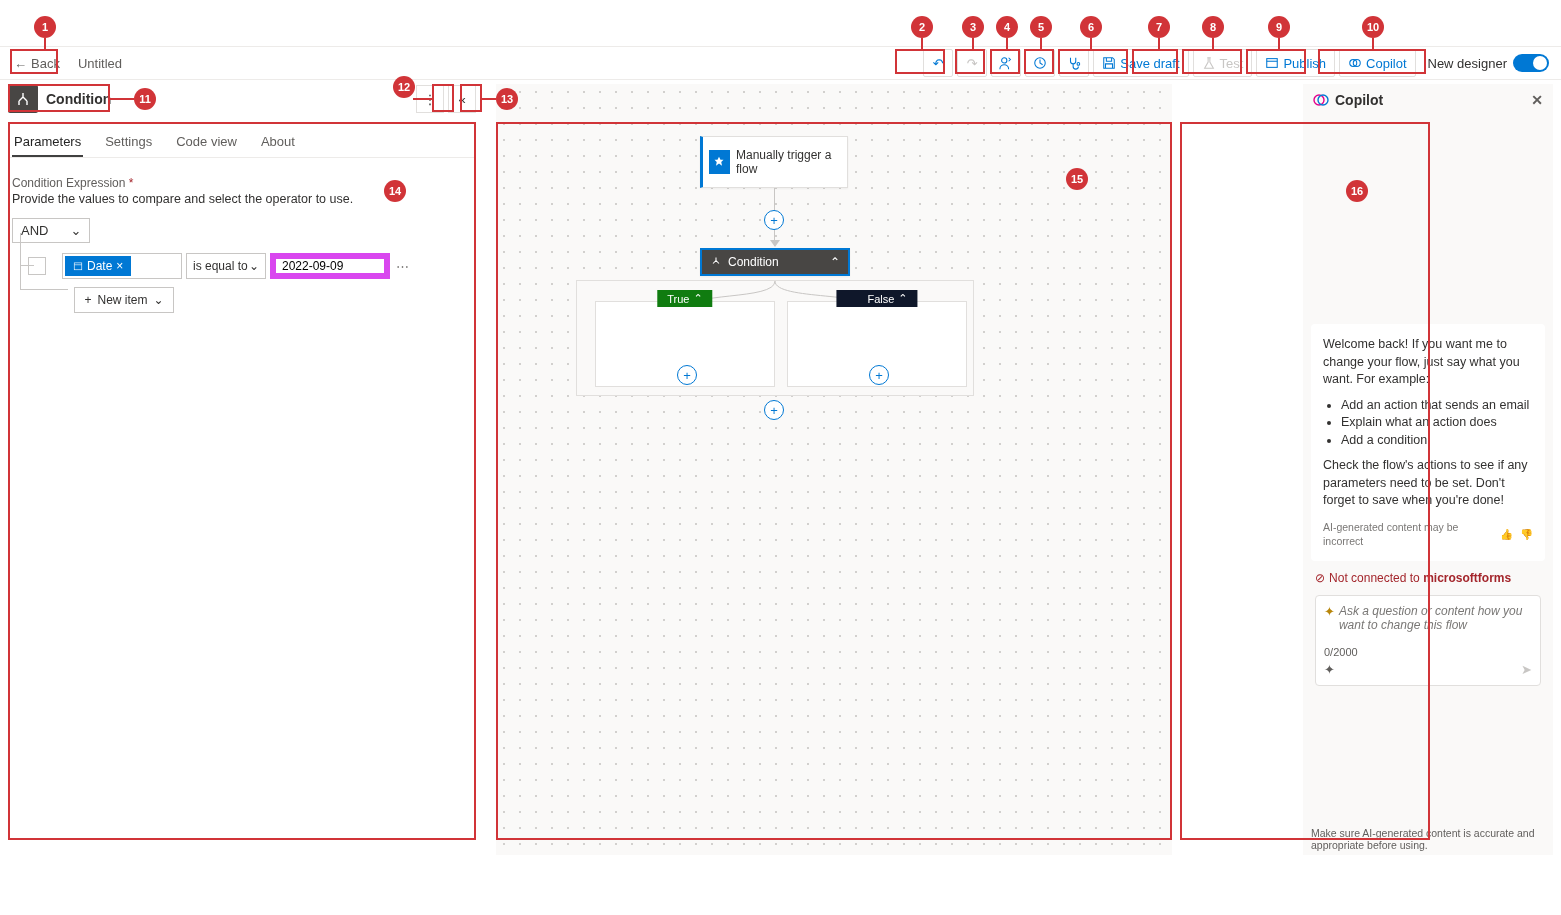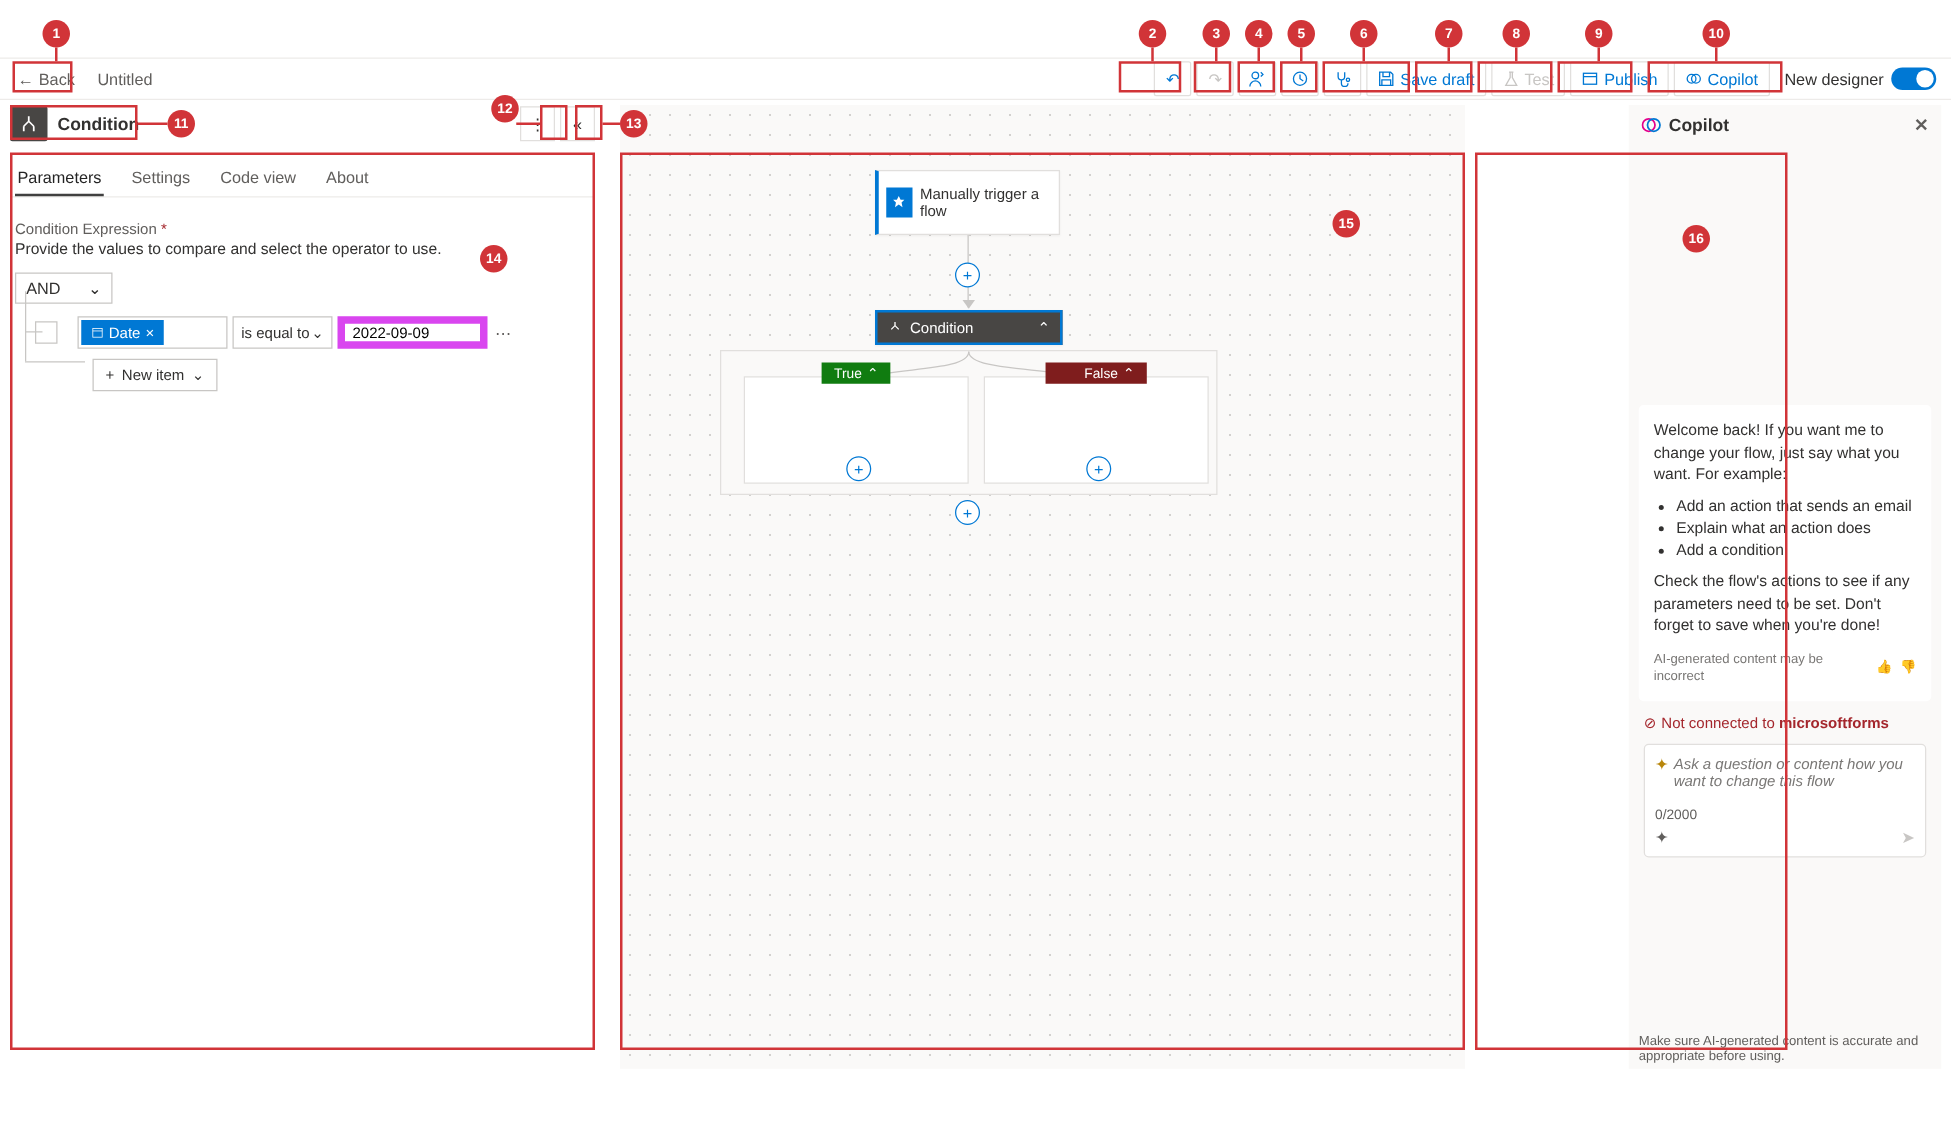--- a/index.html
+++ b/index.html
@@ -69,21 +69,21 @@
 .arrow { position:absolute; left:274px; top:156px; width:0; height:0; border-left:5px solid transparent; border-right:5px solid transparent; border-top:7px solid #c8c6c4;}
 .cond-node { left:204px; top:164px; width:150px; height:28px; background:#484644; color:#fff; display:flex; align-items:center; padding:0 8px; gap:6px; font-size:12px; border:2px solid #0078d4;}
 .cond-node .chev { margin-left:auto; }
 .branch-box { position:absolute; left:80px; top:196px; width:398px; height:116px; border:1px solid #e1dfdd; background:#faf9f8; }
 .branch-lines { position:absolute; left:0; top:0; width:100%; height:40px; }
 .branch { position:absolute; top:20px; width:180px; height:86px; border:1px solid #e1dfdd; background:#fff;}
 .branch.true { left:18px; }
 .branch.false { left:210px; }
 .branch-label { position:absolute; top:-12px; left:50%; transform:translateX(-50%); color:#fff; font-size:11px; padding:2px 10px; display:flex; align-items:center; gap:4px;}
 .branch-label.true { background:#107c10; }
-.branch-label.false { background:#7f1d1d;padding-left:31px; }
+.branch-label.false { background:#0f172a;padding-left:31px; }
 
 
 .copilot { position:absolute; top:84px; right:8px; width:250px; bottom:60px; background:#faf9f8; display:flex; flex-direction:column;}
 .copilot-header { display:flex; align-items:center; gap:6px; padding:8px 10px; font-weight:600; font-size:14px;}
 .copilot-header .close { margin-left:auto; color:#605e5c; cursor:pointer; }
 .copilot-body { flex:1; padding:8px; overflow:auto;}
 .copilot-card { background:#fff; border-radius:4px; padding:12px; font-size:12.5px; line-height:1.4; margin-top:200px;}
 .copilot-card ul { margin:8px 0 8px 18px; }
 .copilot-card .disc { font-size:10.5px; color:#797775; margin-top:10px; display:flex; align-items:center; }
 .copilot-card .disc .thumbs { margin-left:auto; display:flex; gap:6px; color:#605e5c; cursor:pointer;}
@@ -105,21 +105,21 @@
 <div class="marker" style="left:996px; top:16px;">4</div>
 <div class="marker" style="left:1030px; top:16px;">5</div>
 <div class="marker" style="left:1080px; top:16px;">6</div>
 <div class="marker" style="left:1148px; top:16px;">7</div>
 <div class="marker" style="left:1202px; top:16px;">8</div>
 <div class="marker" style="left:1268px; top:16px;">9</div>
 <div class="marker" style="left:1362px; top:16px;">10</div>
 <div class="marker" style="left:134px; top:88px;">11</div>
 <div class="marker" style="left:393px; top:76px;">12</div>
 <div class="marker" style="left:496px; top:88px;">13</div>
-<div class="marker" style="left:384px; top:196px;">14</div>
+<div class="marker" style="left:384px; top:180px;">14</div>
 <div class="marker" style="left:1066px; top:168px;">15</div>
 <div class="marker" style="left:1346px; top:180px;">16</div>
 
 <div class="redbox" style="left:10px; top:49px; width:48px; height:25px;"></div>
 <div class="redbox" style="left:895px; top:49px; width:50px; height:25px;"></div>
 <div class="redbox" style="left:955px; top:49px; width:30px; height:25px;"></div>
 <div class="redbox" style="left:990px; top:49px; width:30px; height:25px;"></div>
 <div class="redbox" style="left:1024px; top:49px; width:30px; height:25px;"></div>
 <div class="redbox" style="left:1058px; top:49px; width:70px; height:25px;"></div>
 <div class="redbox" style="left:1132px; top:49px; width:46px; height:25px;"></div>

